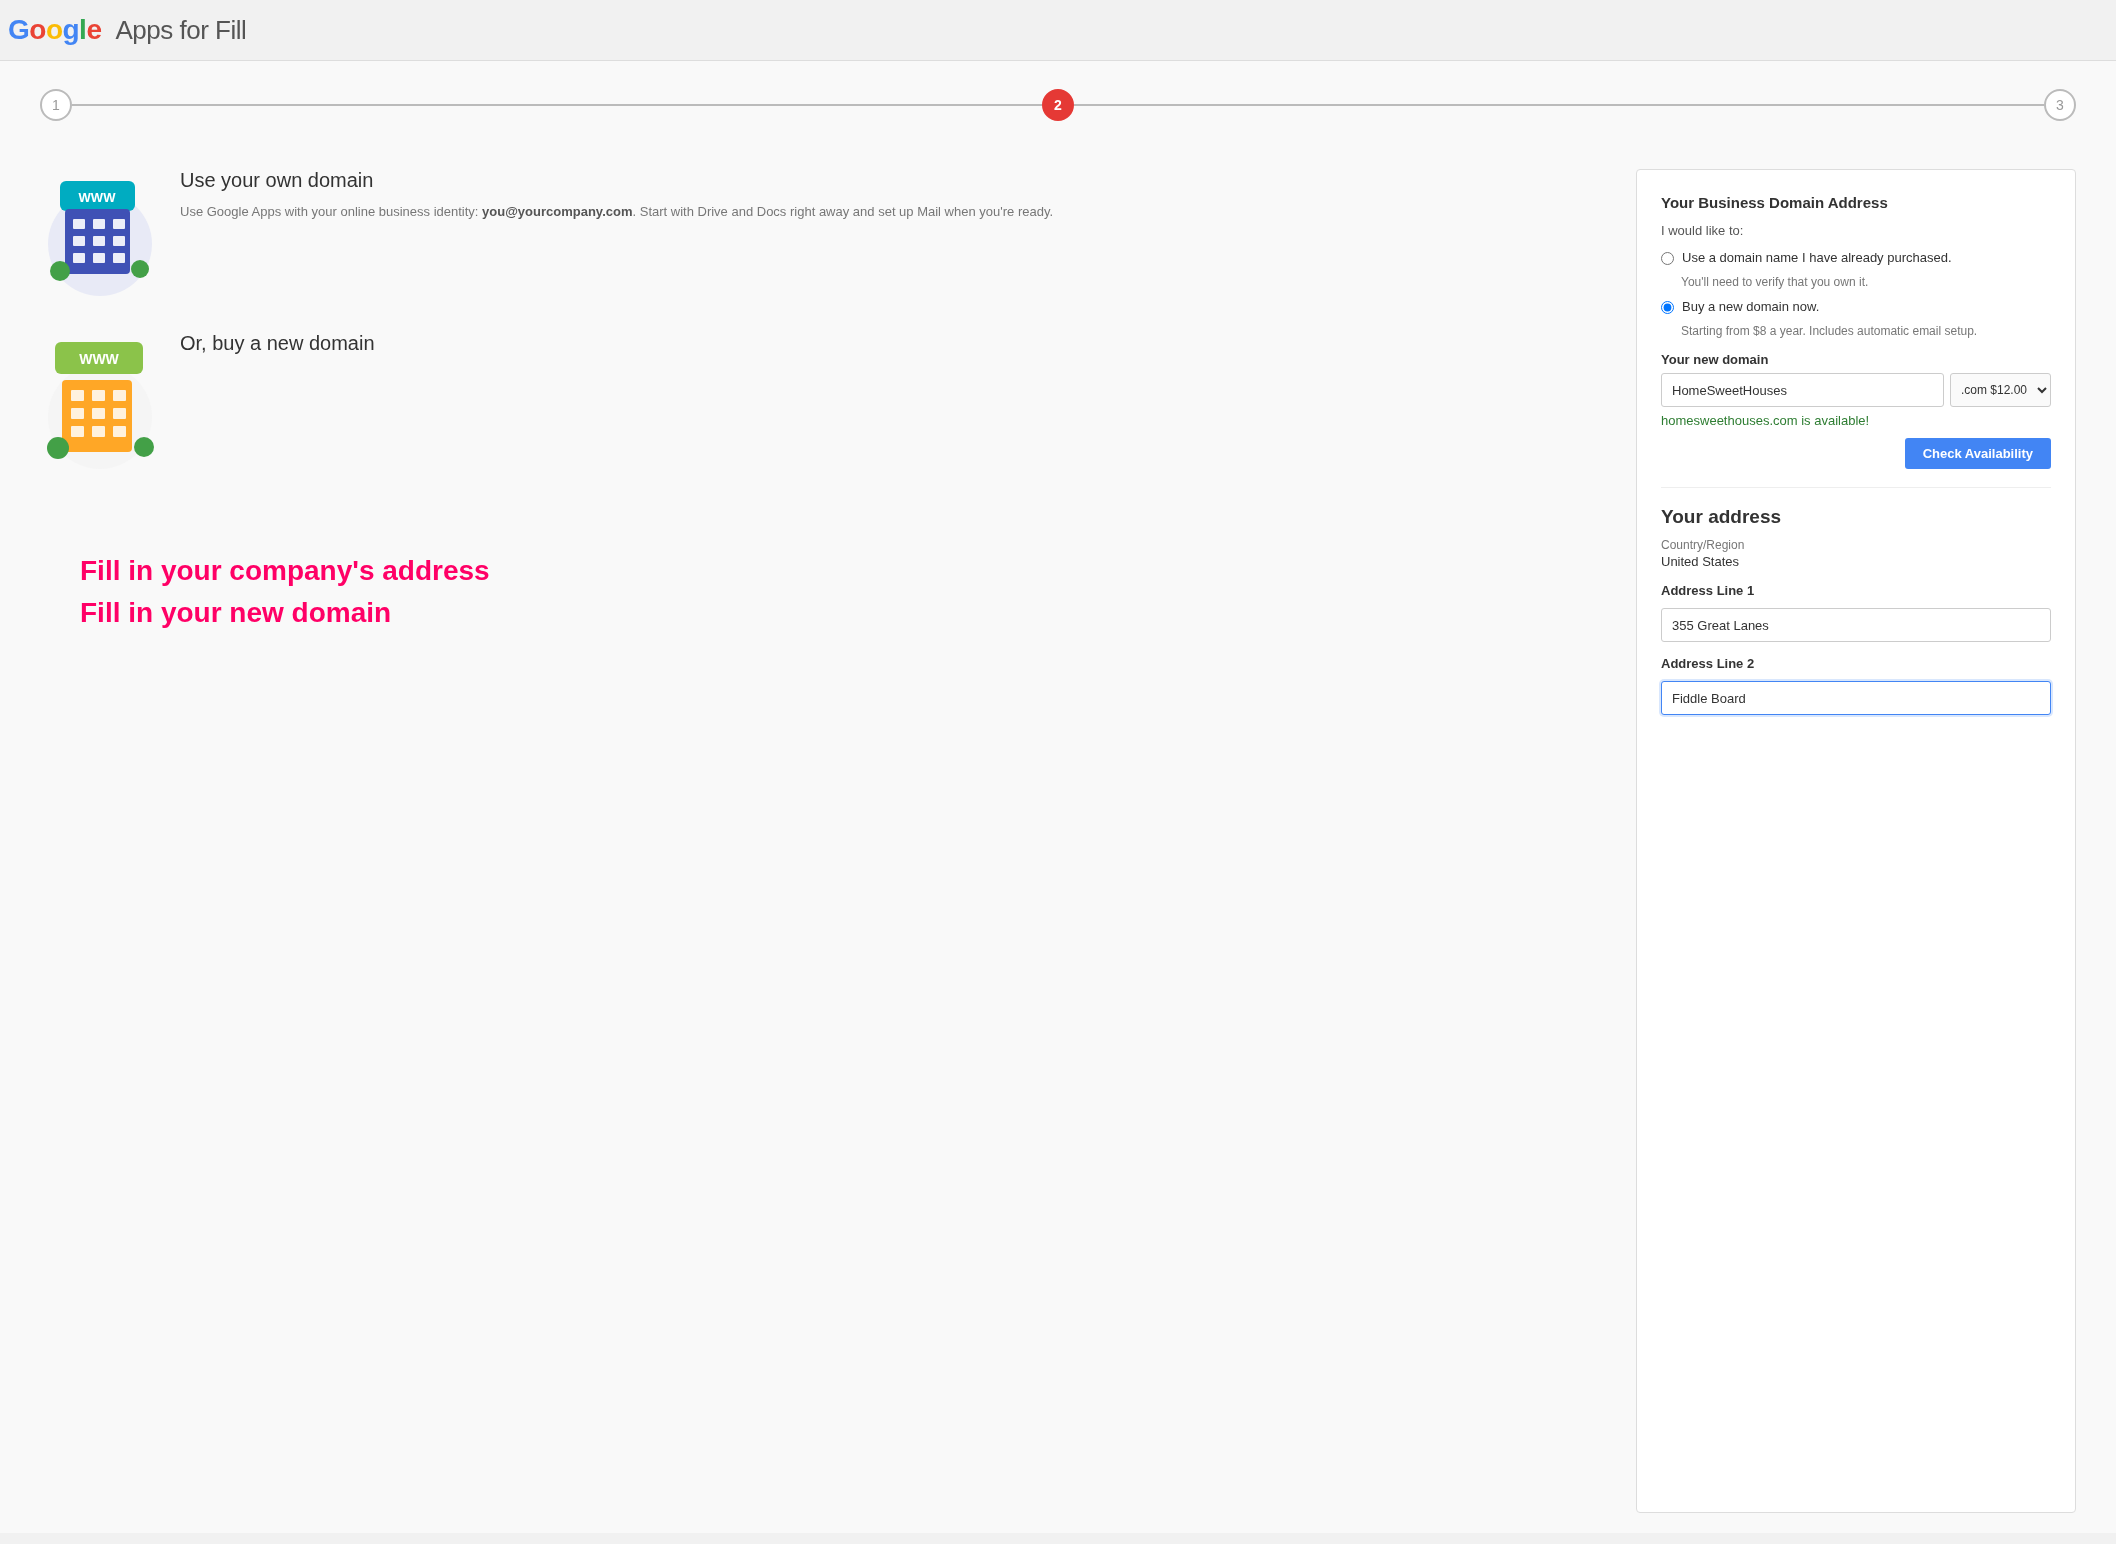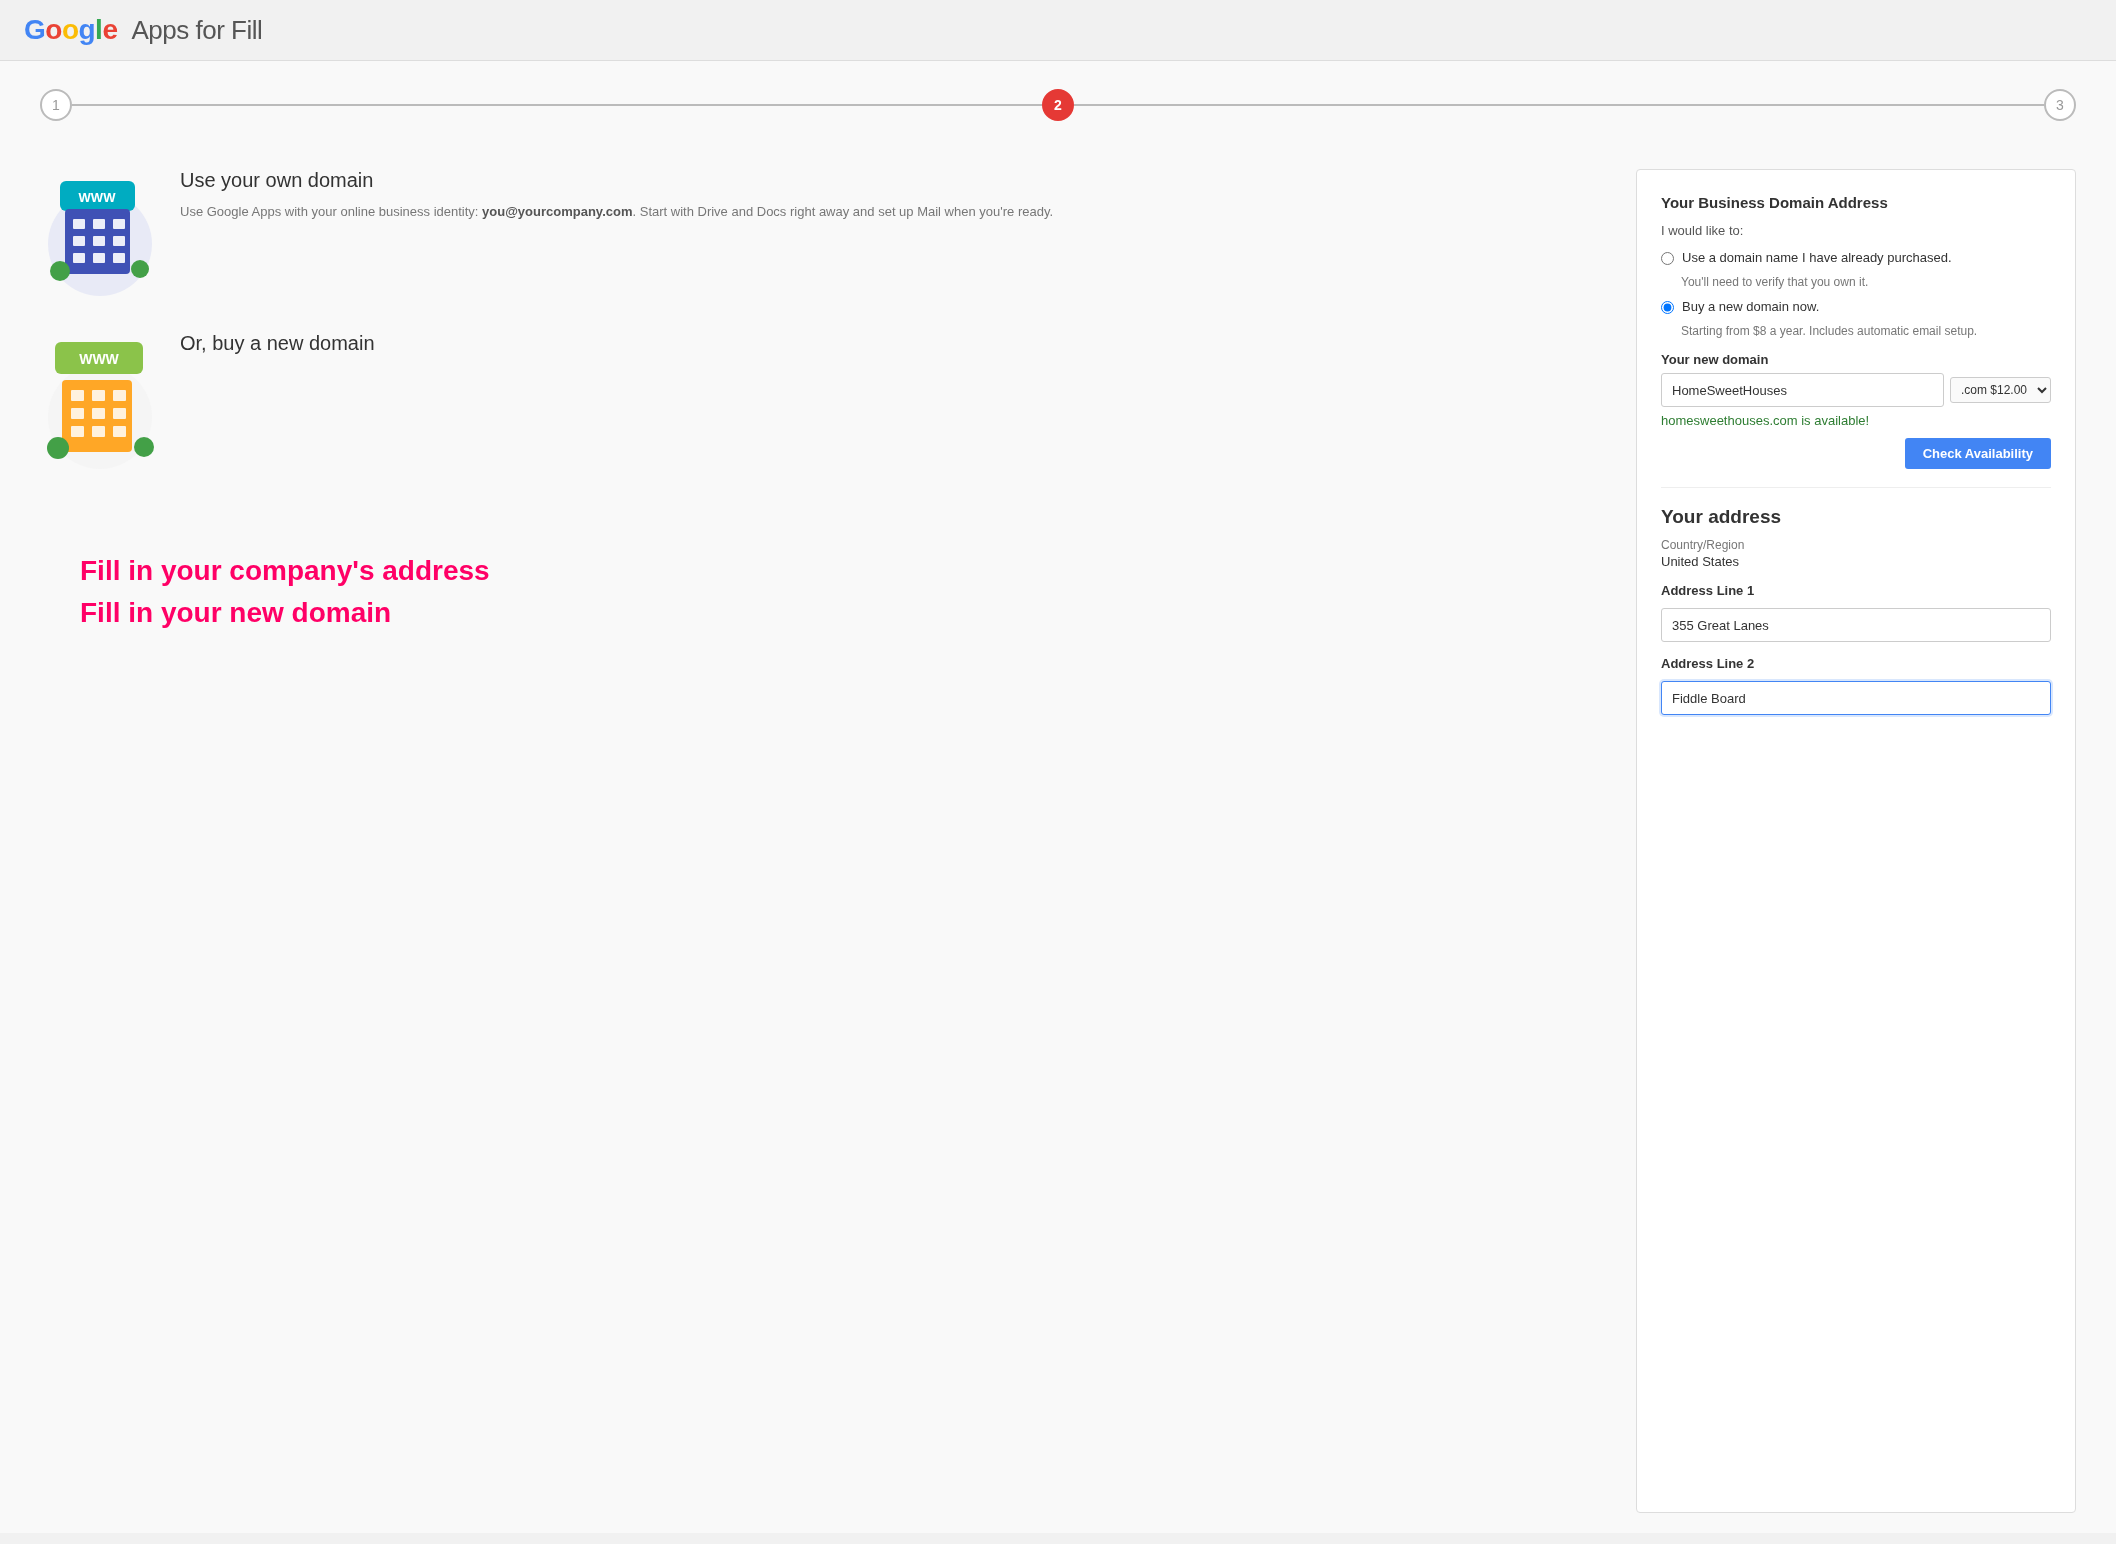--- a/index.html
+++ b/index.html
@@ -2,21 +2,21 @@
 <html><head>
   <meta charset="utf-8">
   <style>
     * { box-sizing: border-box; margin: 0; padding: 0; }
     body { font-family: Arial, sans-serif; background: #f1f1f1; color: #333; font-size: 14px; }
 
     
     .header {
       background: #f1f1f1;
       border-bottom: 1px solid #ddd;
-      padding: 14px 24px;
+      padding: 14px 8px;
       display: flex;
       align-items: center;
     }
     .google-logo {
       display: flex;
       align-items: center;
       font-size: 28px;
       font-weight: 300;
       color: #555;
       letter-spacing: -0.5px;
@@ -189,21 +189,21 @@
       flex: 1;
       height: 34px;
       padding: 0 10px;
       border: 1px solid #ccc;
       border-radius: 3px;
       font-size: 13px;
       color: #333;
     }
 
     .tld-select {
-      height: 26px;
+      height: 34px;
       padding: 0 6px;
       border: 1px solid #ccc;
       border-radius: 3px;
       font-size: 12px;
       color: #333;
       background: #fafafa;
       cursor: pointer;
     }
 
     .availability-text {

